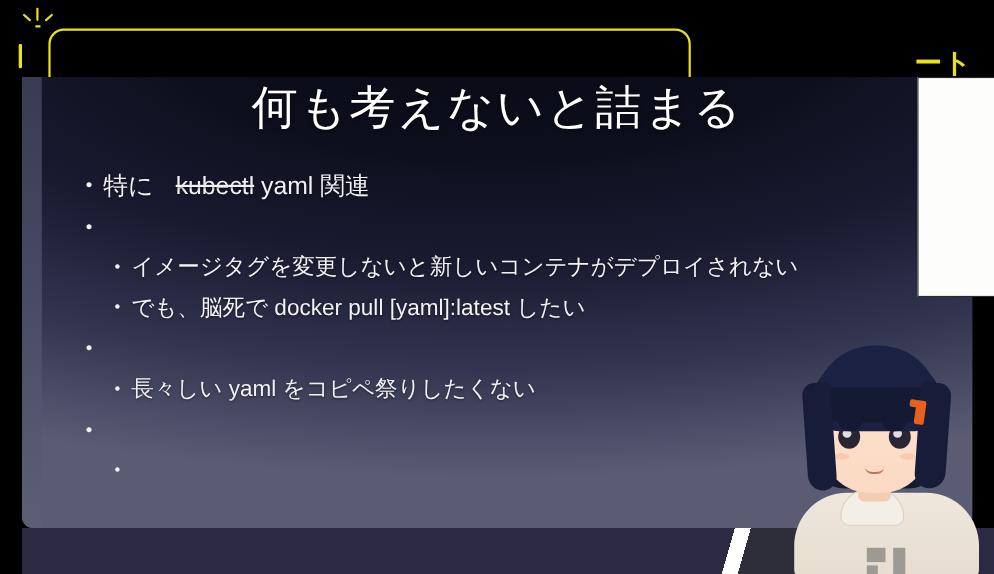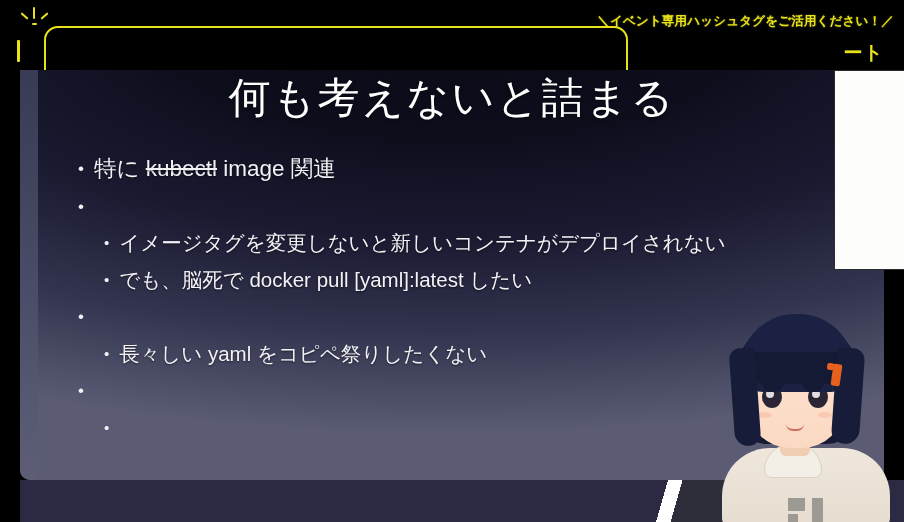--- a/index.html
+++ b/index.html
@@ -24,21 +24,21 @@
   .sp4 { left:14px; top:17px; width:5px; height:2px; }
   .band-left-tick { position:absolute; left:17px; top:40px; width:3px; height:22px; background:#e8e21a; border-radius:1px; }
 
   .hashtag-note {
     position:absolute; right:10px; top:13px;
     color:#e8e21a; font-size:12.5px; letter-spacing:.2px; white-space:nowrap;
     font-weight:700; text-shadow:0 0 2px rgba(232,226,26,.45);
   }
   .bottom-cut {
     position:absolute; right:20px; top:40px; color:#e8e21a;
-    font-size:19px; font-weight:700; white-space:nowrap; letter-spacing:1px;
+    font-size:25px; font-weight:700; white-space:nowrap; letter-spacing:1px;
   }
 
   
   .side-panel {
     position:absolute; left:834px; top:70px; width:80px; height:200px;
     background:#fdfdfb; z-index:25; border:1px solid #2a2a30;
   }
 
   
   .slide {
@@ -63,21 +63,21 @@
   }
 
   .bullets { position:absolute; left:58px; top:130px; right:40px; }
   .b-row { display:flex; align-items:flex-start; color:#f2f2f6; }
   .b-l1 { font-size:22.5px; line-height:37.5px; margin-left:0px; }
   .b-l2 { font-size:20.5px; line-height:36.5px; margin-left:26px; }
   .dot { flex:0 0 auto; margin-right:10px; line-height:inherit; }
   .b-l1 .dot { font-size:17px; }
   .b-l2 .dot { font-size:15px; }
   .b-text { text-shadow:0 1px 2px rgba(0,0,0,.5); white-space:nowrap; }
-  .strike { text-decoration:line-through; text-decoration-thickness:2px; }
+  .strike { text-decoration:line-through; text-decoration-thickness:2px;margin-left:14px; }
 
   
   .under-band {
     position:absolute; left:0; top:480px; width:904px; height:42px;
     background:#2b2a42; z-index:12;
   }
   .under-band .edge-l { position:absolute; left:0; top:0; width:20px; height:42px; background:#000; }
   .diag-stripe {
     position:absolute; left:600px; top:480px; width:150px; height:42px;
     background:linear-gradient(106deg, #2b2a42 0 42%, #ffffff 42% 51%, #2e2e3a 51% 100%);
@@ -178,21 +178,21 @@
     <div class="slide-inner">
 
       <div class="left-strip"></div>
 
       <div class="slide-title">何も考えないと詰まる</div>
 
       <div class="bullets">
 
         <div class="b-row b-l1">
           <span class="dot">•</span>
-          <span class="b-text"><span>特に </span><span class="strike">kubectl</span><span> image 関連</span></span>
+          <span class="b-text"><span>特に </span><span class="strike">kubectl</span><span> yaml 関連</span></span>
         </div>
 
         <div class="b-row b-l1">
           <span class="dot">•</span>
         </div>
 
         <div class="b-row b-l2">
           <span class="dot">•</span>
           <span class="b-text">イメージタグを変更しないと新しいコンテナがデプロイされない</span>
         </div>
@@ -260,17 +260,16 @@
 
   <div class="top-band">
     <div class="band-frame"></div>
     <div class="band-sparkle">
       <span class="sp1"></span>
         <span class="sp2"></span>
         <span class="sp3"></span>
         <span class="sp4"></span>
     </div>
     <div class="band-left-tick"></div>
-    <div class="hashtag-note">＼イベント専用ハッシュタグをご活用ください！／</div>
     <div class="bottom-cut">ート</div>
   </div>
 
 </div>
 
 </body></html>

